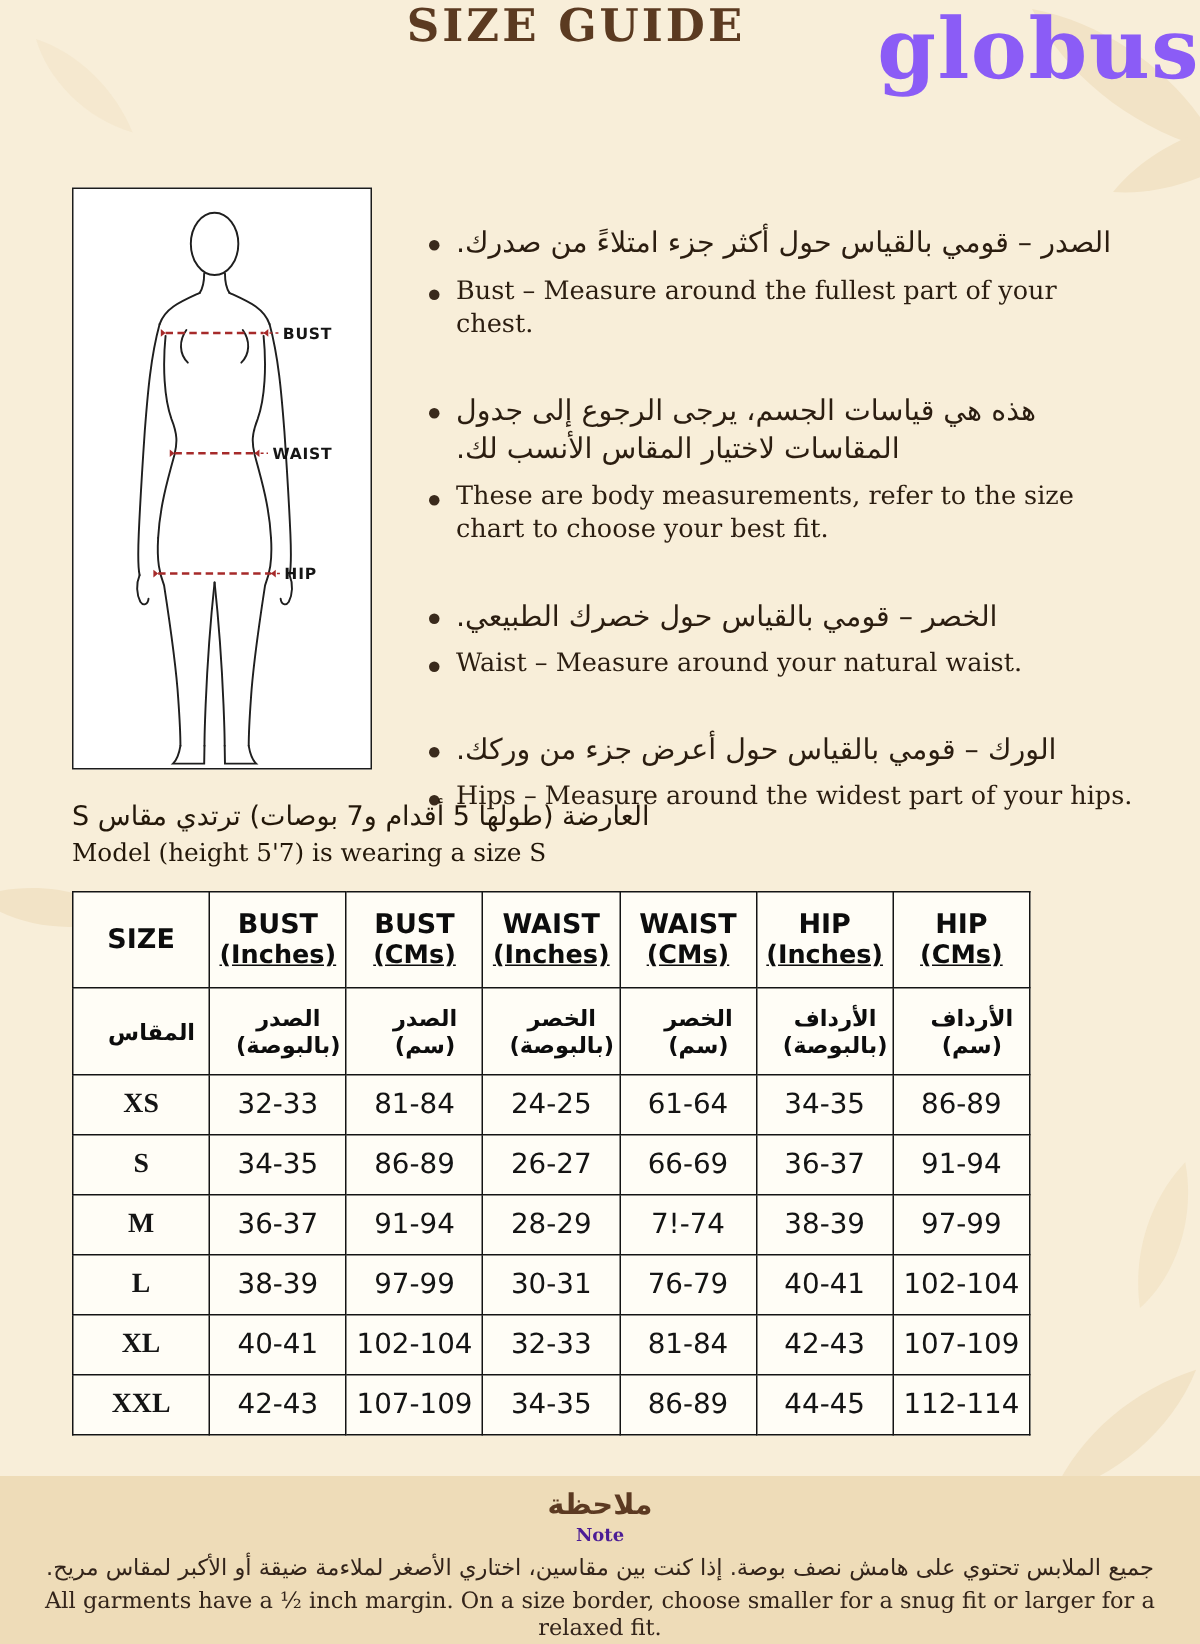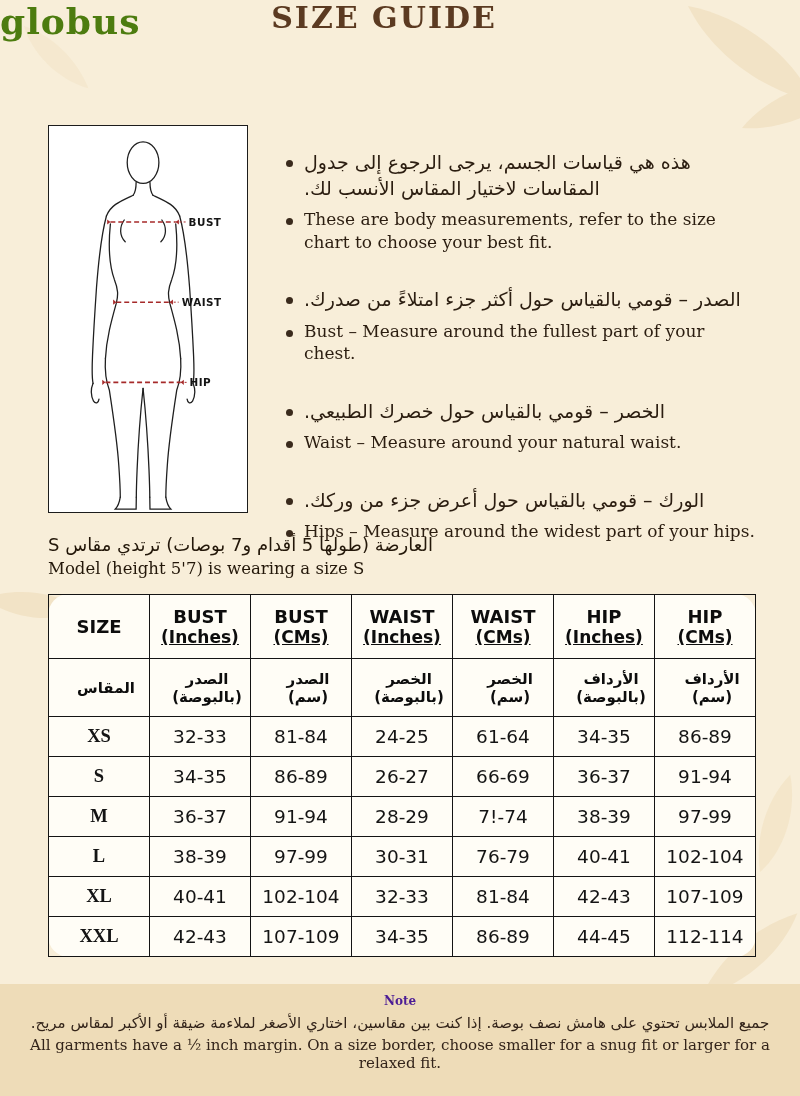--- a/index.html
+++ b/index.html
@@ -6,23 +6,23 @@
   html,body { background:#e8e0cf; }
   .page {
     position:relative; width:800px; height:1096px; margin:0 auto;
     background:#f8eed9; overflow:hidden;
     font-family:"DejaVu Sans", sans-serif; color:#2e2014;
   }
   .decor { position:absolute; inset:0; width:800px; height:1096px; z-index:0; }
   .layer { position:absolute; z-index:1; }
 
   .logo {
-    left:0; top:18; width:800px; text-align:left;
-    font-family:"DejaVu Serif", serif; font-size:36px; font-weight:700;
-    color:#4d7c0f; letter-spacing:1px;
+    left:0; top:18; width:800px; text-align:right;
+    font-family:"DejaVu Serif", serif; font-size:56px; font-weight:700;
+    color:#8b5cf6; letter-spacing:1px;
   }
   .guide-title {
     left:0; top:76; width:768px; text-align:center;
     font-family:"DejaVu Serif", serif; font-size:30px; font-weight:700;
     color:#5b3a21; letter-spacing:2px;
   }
 
   .figure-box {
     left:48px; top:125px; width:200px; height:388px;
     background:#ffffff; border:1.5px solid #1c1c1c;
@@ -34,22 +34,22 @@
   .item { display:flex; gap:11px; margin-bottom:7px; }
   .bullet { width:7px; height:7px; border-radius:50%; background:#3a2a1c; margin-top:10px; flex:none; }
   .ar-text { direction:rtl; text-align:left; font-size:19px; line-height:1.35; color:#2b1d10; }
   .en-text { font-family:"DejaVu Serif", serif; font-size:17px; line-height:1.32; color:#2b1d10; }
 
   .model-note { left:48px; top:534px; width:420px; }
   .model-ar { direction:rtl; display:inline-block; font-size:18px; color:#231709; margin-bottom:4px; }
   .model-en { font-family:"DejaVu Serif", serif; font-size:16.5px; color:#231709; }
 
   table.size-chart {
-    left:48px; top:594px; width:708px; position:absolute; z-index:1;
-    border-collapse:collapse; table-layout:fixed; background:#fffdf6;border-radius:21px;
+    left:48px; top:594px; width:639px; position:absolute; z-index:1;
+    border-collapse:collapse; table-layout:fixed; background:#fffdf6;
   }
   table.size-chart th, table.size-chart td {
     border:1.4px solid #141414; text-align:center; vertical-align:middle;
     padding:2px;
   }
   tr.head-en th { height:64px; font-size:18px; font-weight:bold; color:#0d0d0d; }
   tr.head-en .h2 { display:block; font-size:17px;text-decoration:underline; }
   tr.head-ar th { height:58px; font-size:15px; font-weight:bold; color:#0d0d0d; direction:rtl;padding-left:16px; }
   tr.head-ar .h2 { display:block; }
   tr.data-row td { height:40px; font-size:18.5px; color:#141414; }
@@ -123,35 +123,35 @@
         <text x="134" y="181">WAIST</text>
         <text x="142" y="262">HIP</text>
       </g>
     </svg>
   </div>
 
   <div class="layer instructions">
     <div class="group">
       <div class="item">
         <span class="bullet"></span>
+        <p class="ar-text">الصدر – قومي بالقياس حول أكثر جزء امتلاءً من صدرك.</p>
+      </div>
+      <div class="item">
+        <span class="bullet"></span>
+        <p class="en-text">Bust – Measure around the fullest part of your chest.</p>
+      </div>
+    </div>
+    <div class="group">
+      <div class="item">
+        <span class="bullet"></span>
         <p class="ar-text">هذه هي قياسات الجسم، يرجى الرجوع إلى جدول المقاسات لاختيار المقاس الأنسب لك.</p>
       </div>
       <div class="item">
         <span class="bullet"></span>
         <p class="en-text">These are body measurements, refer to the size chart to choose your best fit.</p>
-      </div>
-    </div>
-    <div class="group">
-      <div class="item">
-        <span class="bullet"></span>
-        <p class="ar-text">الصدر – قومي بالقياس حول أكثر جزء امتلاءً من صدرك.</p>
-      </div>
-      <div class="item">
-        <span class="bullet"></span>
-        <p class="en-text">Bust – Measure around the fullest part of your chest.</p>
       </div>
     </div>
     <div class="group">
       <div class="item">
         <span class="bullet"></span>
         <p class="ar-text">الخصر – قومي بالقياس حول خصرك الطبيعي.</p>
       </div>
       <div class="item">
         <span class="bullet"></span>
         <p class="en-text">Waist – Measure around your natural waist.</p>
@@ -247,18 +247,19 @@
         <td>107-109</td>
         <td>34-35</td>
         <td>86-89</td>
         <td>44-45</td>
         <td>112-114</td>
       </tr>
     </tbody>
   </table>
 
   <div class="layer note-band">
+    <div class="note-title-ar">ملاحظة</div>
     <div class="note-title-en">Note</div>
     <p class="note-body-ar">جميع الملابس تحتوي على هامش نصف بوصة. إذا كنت بين مقاسين، اختاري الأصغر لملاءمة ضيقة أو الأكبر لمقاس مريح.</p>
     <p class="note-body-en">All garments have a ½ inch margin. On a size border, choose smaller for a snug fit or larger for a relaxed fit.</p>
   </div>
 
 </div>
 
 </body></html>

